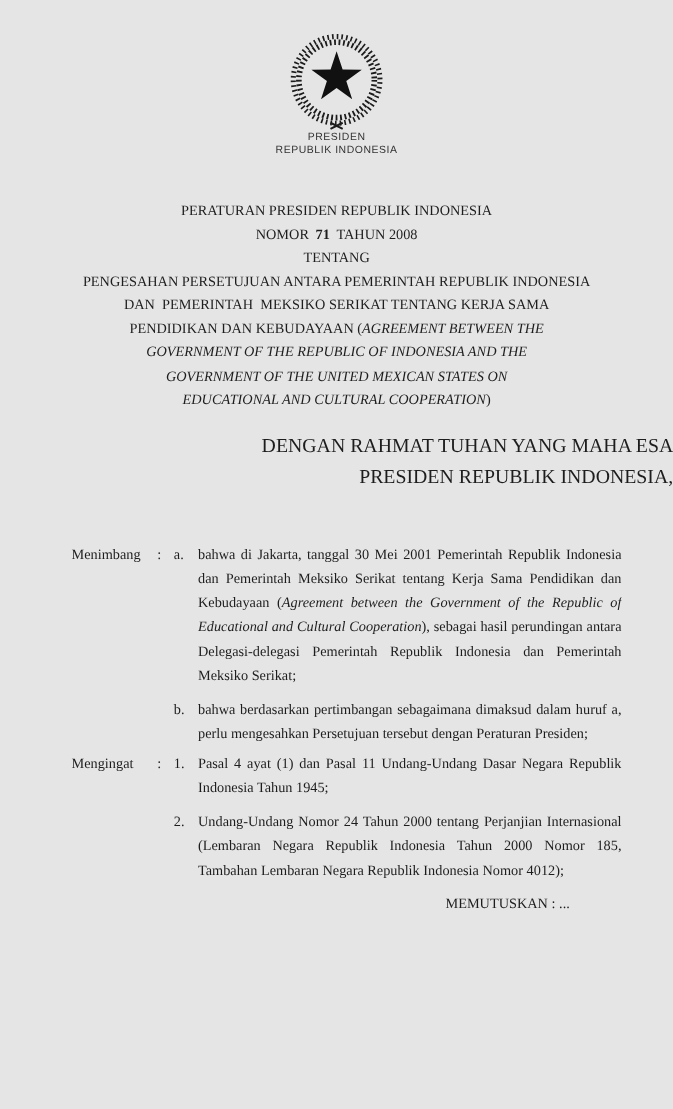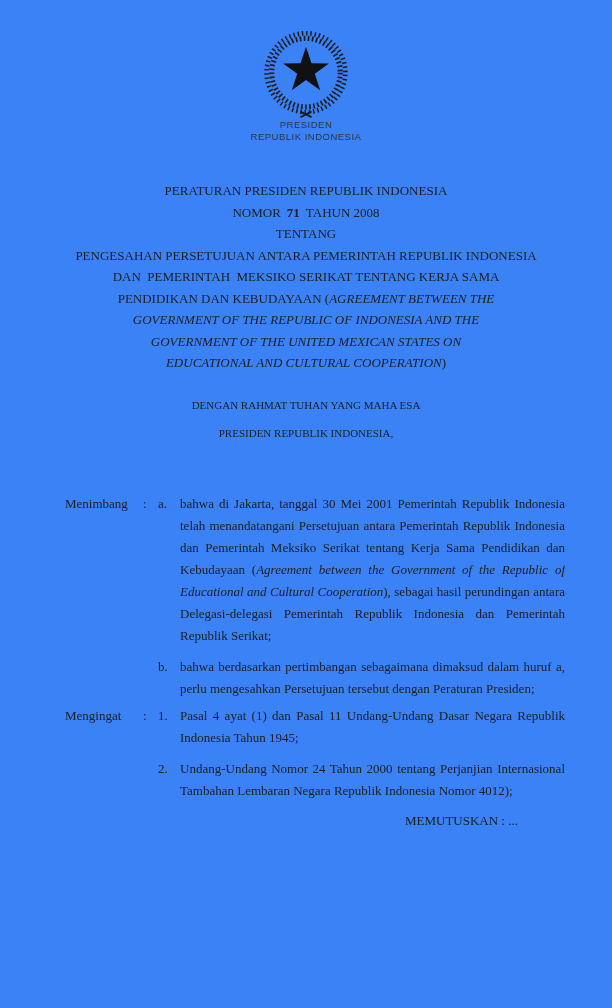--- a/index.html
+++ b/index.html
@@ -5,21 +5,21 @@
   html, body {
     margin: 0;
     padding: 0;
     background: #ffffff;
   }
   .page {
     position: relative;
     width: 612px;
     height: 1008px;
     margin: 0 auto;
-    background: #3b82f6;
+    background: #e5e5e5;
     color: #1d1d1d;
     font-family: "Liberation Serif", serif;
     overflow: hidden;
   }
   
   .letterhead {
     padding-top: 30px;
     text-align: center;
   }
   .emblem {
@@ -45,22 +45,22 @@
   .t-line { white-space: pre-wrap; }
   .nomor-num { font-weight: 700; margin: 0 6px; }
   .centered-lines .tline {
     text-align: center;
     text-align-last: center;
     white-space: pre-wrap;
   }
   
   .preamble {
     margin-top: 21px;
-    text-align: center;
-    font-size: 11px;
+    text-align: right;
+    font-size: 18px;
     line-height: 21.5px;
   }
   .preamble .authority { margin-top: 7px; }
   
   .doc-body {
     margin: 12px 47px 0 65px;
     font-size: 13px;
     line-height: 22px;
   }
   .clause {
@@ -129,26 +129,25 @@
   <section class="doc-body">
 
     <div class="clause">
       <div class="clause-label">Menimbang</div>
       <div class="clause-colon">:</div>
       <div class="clause-items">
         <div class="item">
           <div class="marker">a.</div>
           <div class="lines">
               <div class="tline"><span>bahwa di Jakarta, tanggal 30 Mei 2001 Pemerintah Republik Indonesia</span></div>
-              <div class="tline"><span>telah menandatangani Persetujuan antara Pemerintah Republik Indonesia</span></div>
               <div class="tline"><span>dan Pemerintah Meksiko Serikat tentang Kerja Sama Pendidikan dan</span></div>
               <div class="tline"><span>Kebudayaan (</span><span class="it">Agreement between the Government of the Republic of</span></div>
               <div class="tline"><span class="it">Educational and Cultural Cooperation</span><span>), sebagai hasil perundingan antara</span></div>
               <div class="tline"><span>Delegasi-delegasi Pemerintah Republik Indonesia dan Pemerintah</span></div>
-              <div class="tline last"><span>Republik Serikat;</span></div>
+              <div class="tline last"><span>Meksiko Serikat;</span></div>
             </div>
         </div>
         <div class="item">
           <div class="marker">b.</div>
           <div class="lines">
               <div class="tline"><span>bahwa berdasarkan pertimbangan sebagaimana dimaksud dalam huruf a,</span></div>
               <div class="tline last"><span>perlu mengesahkan Persetujuan tersebut dengan Peraturan Presiden;</span></div>
             </div>
         </div>
       </div>
@@ -162,20 +161,21 @@
           <div class="marker">1.</div>
           <div class="lines">
               <div class="tline"><span>Pasal 4 ayat (1) dan Pasal 11 Undang-Undang Dasar Negara Republik</span></div>
               <div class="tline last"><span>Indonesia Tahun 1945;</span></div>
             </div>
         </div>
         <div class="item">
           <div class="marker">2.</div>
           <div class="lines">
               <div class="tline"><span>Undang-Undang Nomor 24 Tahun 2000 tentang Perjanjian Internasional</span></div>
+              <div class="tline"><span>(Lembaran Negara Republik Indonesia Tahun 2000 Nomor 185,</span></div>
               <div class="tline last"><span>Tambahan Lembaran Negara Republik Indonesia Nomor 4012);</span></div>
             </div>
         </div>
       </div>
     </div>
 
     <div class="decision">MEMUTUSKAN : ...</div>
 
   </section>
 

